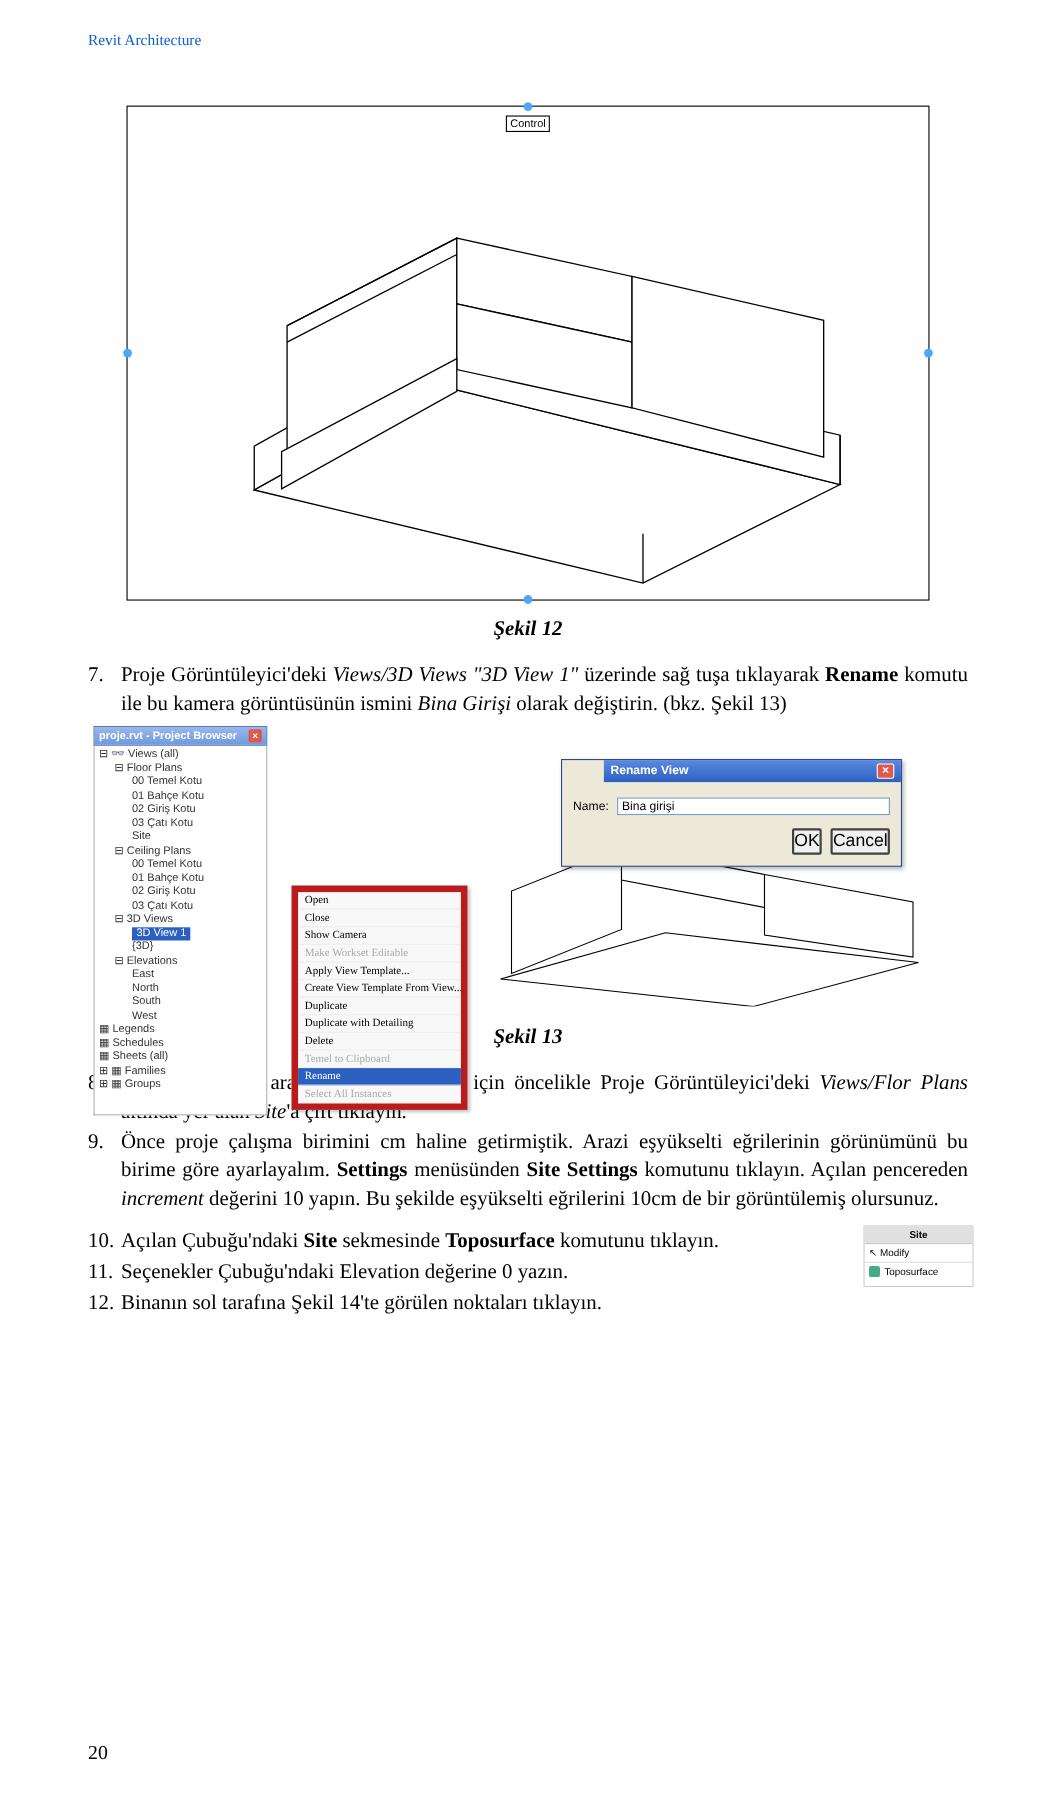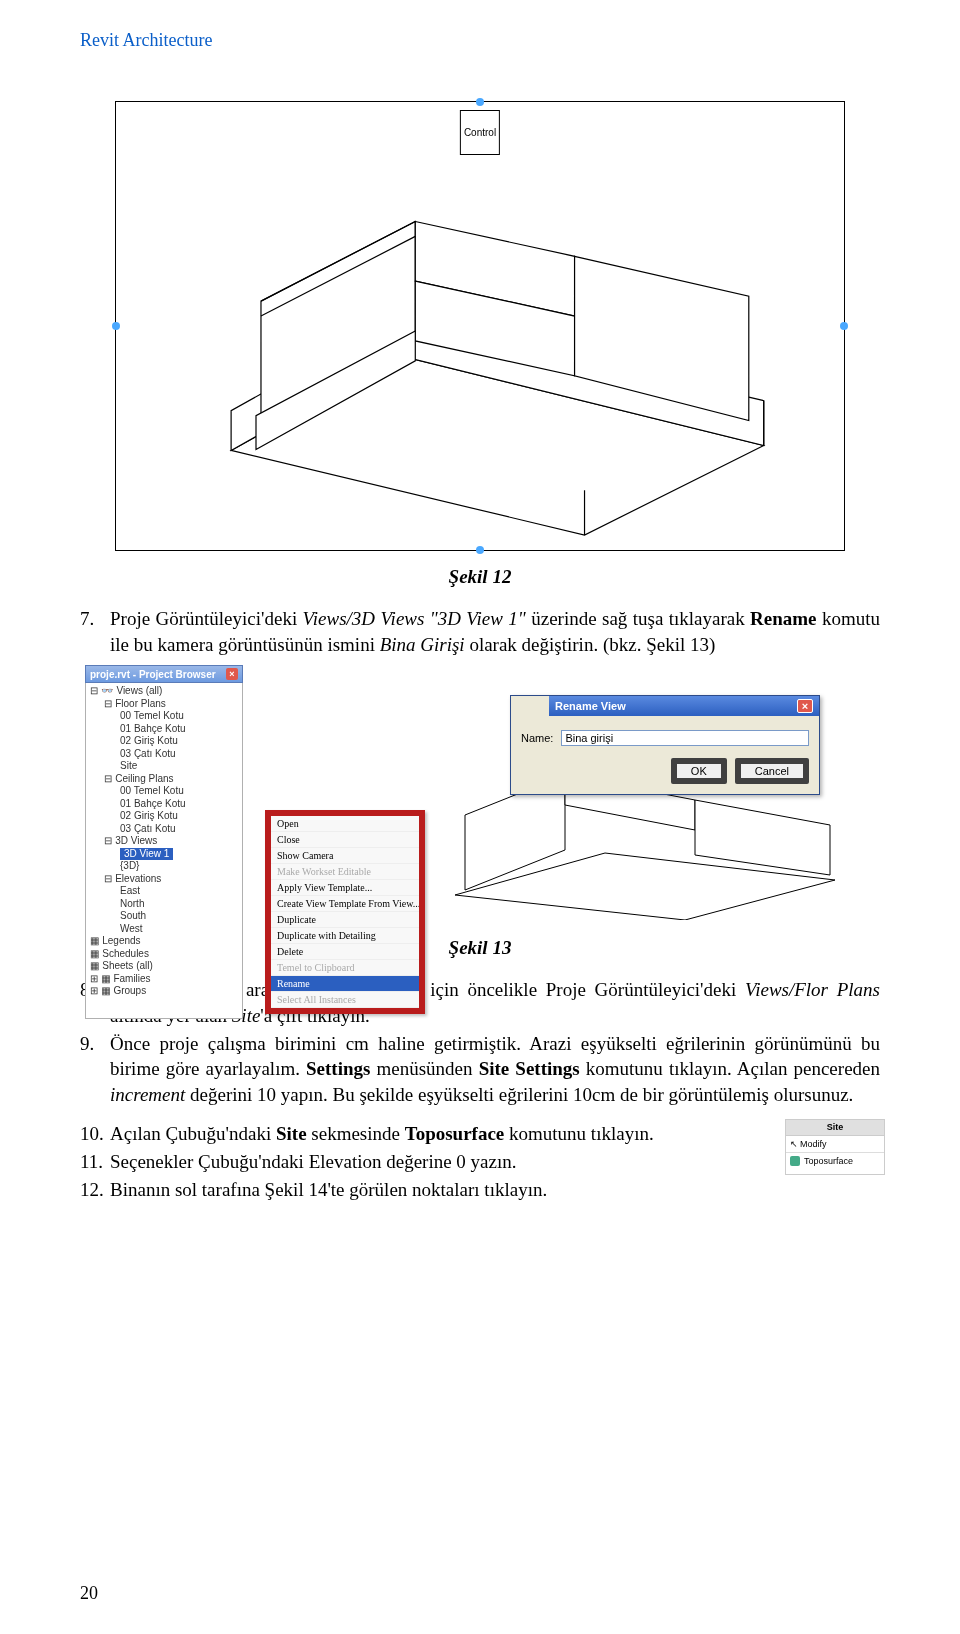--- a/index.html
+++ b/index.html
@@ -6,39 +6,39 @@
   body {
     width: 960px;
     height: 1634px;
     font-family: "Times New Roman", Times, serif;
     font-size: 19px;
     color: #000;
     background: #fff;
     position: relative;
     padding: 30px 80px 30px 80px;
   }
-  .header-text { color: #0b5fc9; font-size: 18px; margin-bottom: 50px; }
+  .header-text { color: #0b5fc9; font-size: 14px; margin-bottom: 50px; }
   .figure-frame {
     border: 1.5px solid #000;
     width: 730px;
     height: 450px;
     margin: 0 auto 15px auto;
     position: relative;
     background: #fff;
   }
   .control-box {
     position: absolute;
     top: 8px;
     left: 50%;
     transform: translateX(-50%);
     border: 1px solid #000;
     background: #fff;
     font-family: Arial, sans-serif;
     font-size: 10px;
-    padding: 16px 3px;
+    padding: 1px 3px;
   }
   .handle { position: absolute; width: 8px; height: 8px; background: #4aa8ff; border-radius: 50%; }
   .h-top { top: -4px; left: 50%; margin-left: -4px; }
   .h-bottom { bottom: -4px; left: 50%; margin-left: -4px; }
   .h-left { top: 50%; left: -4px; margin-top: -4px; }
   .h-right { top: 50%; right: -4px; margin-top: -4px; }
   .fig-caption { font-style: italic; font-weight: bold; text-align: center; margin-bottom: 18px; }
   .num-item { display: flex; margin-bottom: 2px; text-align: justify; line-height: 1.35; }
   .num { width: 30px; flex-shrink: 0; }
   .num-body { flex: 1; }
@@ -73,21 +73,21 @@
     position:absolute; left:425px; top:30px; width:310px;
     border:1px solid #2c4b8a; background:#ece9d8; font-family:Arial,sans-serif; font-size:11px;
     box-shadow: 2px 2px 4px rgba(0,0,0,0.3);
   }
   .rd-title { background:linear-gradient(#5a8ae0,#2c5fc0); color:#fff; padding:3px 6px; display:flex; justify-content:space-between; align-items:center; font-weight:bold; font-size:11px;margin-left:38px; }
   .rd-title .x { background:#e0584c; color:#fff; width:16px; height:14px; text-align:center; line-height:13px; font-size:11px; border:1px solid #fff; border-radius:2px;}
   .rd-body { padding:14px 10px 10px 10px; }
   .rd-row { display:flex; align-items:center; gap:8px; margin-bottom:12px; }
   .rd-row input { flex:1; border:1px solid #7a9ac8; padding:1px 3px; background:#fff; font-size:11px; }
   .rd-buttons { display:flex; justify-content:flex-end; gap:8px; }
-  .rd-btn { border:6px solid #404040; background:#f0f0f0; padding:1px 14px; font-size:11px; border-radius:2px; }
+  .rd-btn { border:2px solid #404040; background:#f0f0f0; padding:1px 0; font-size:16px; border-radius:2px; }
   .bg-building {
     position:absolute; left:350px; top:100px; width:420px; height:155px;
   }
 
   .inline-wrap { position: relative; }
   .inline-img {
     position:absolute; right:-5px; top:-2px; width:100px; height:56px;
     border:1px solid #ccc; font-family:Arial,sans-serif; font-size:9px;
     background:#fff;
   }

